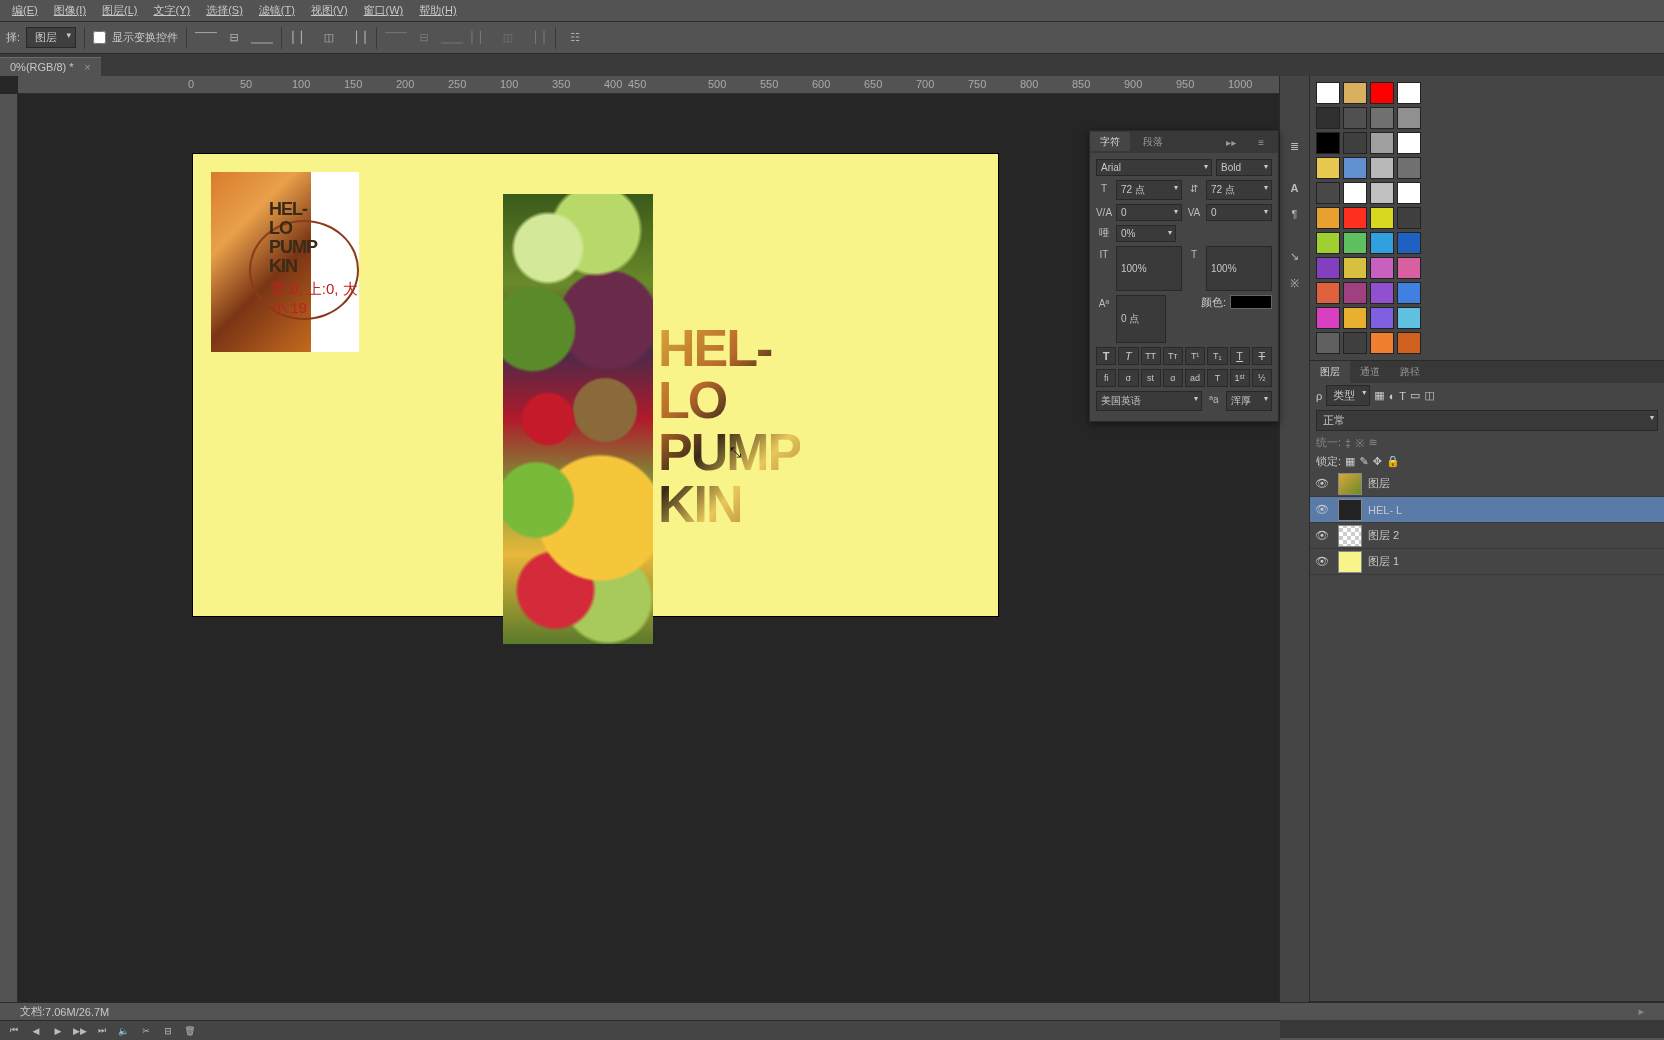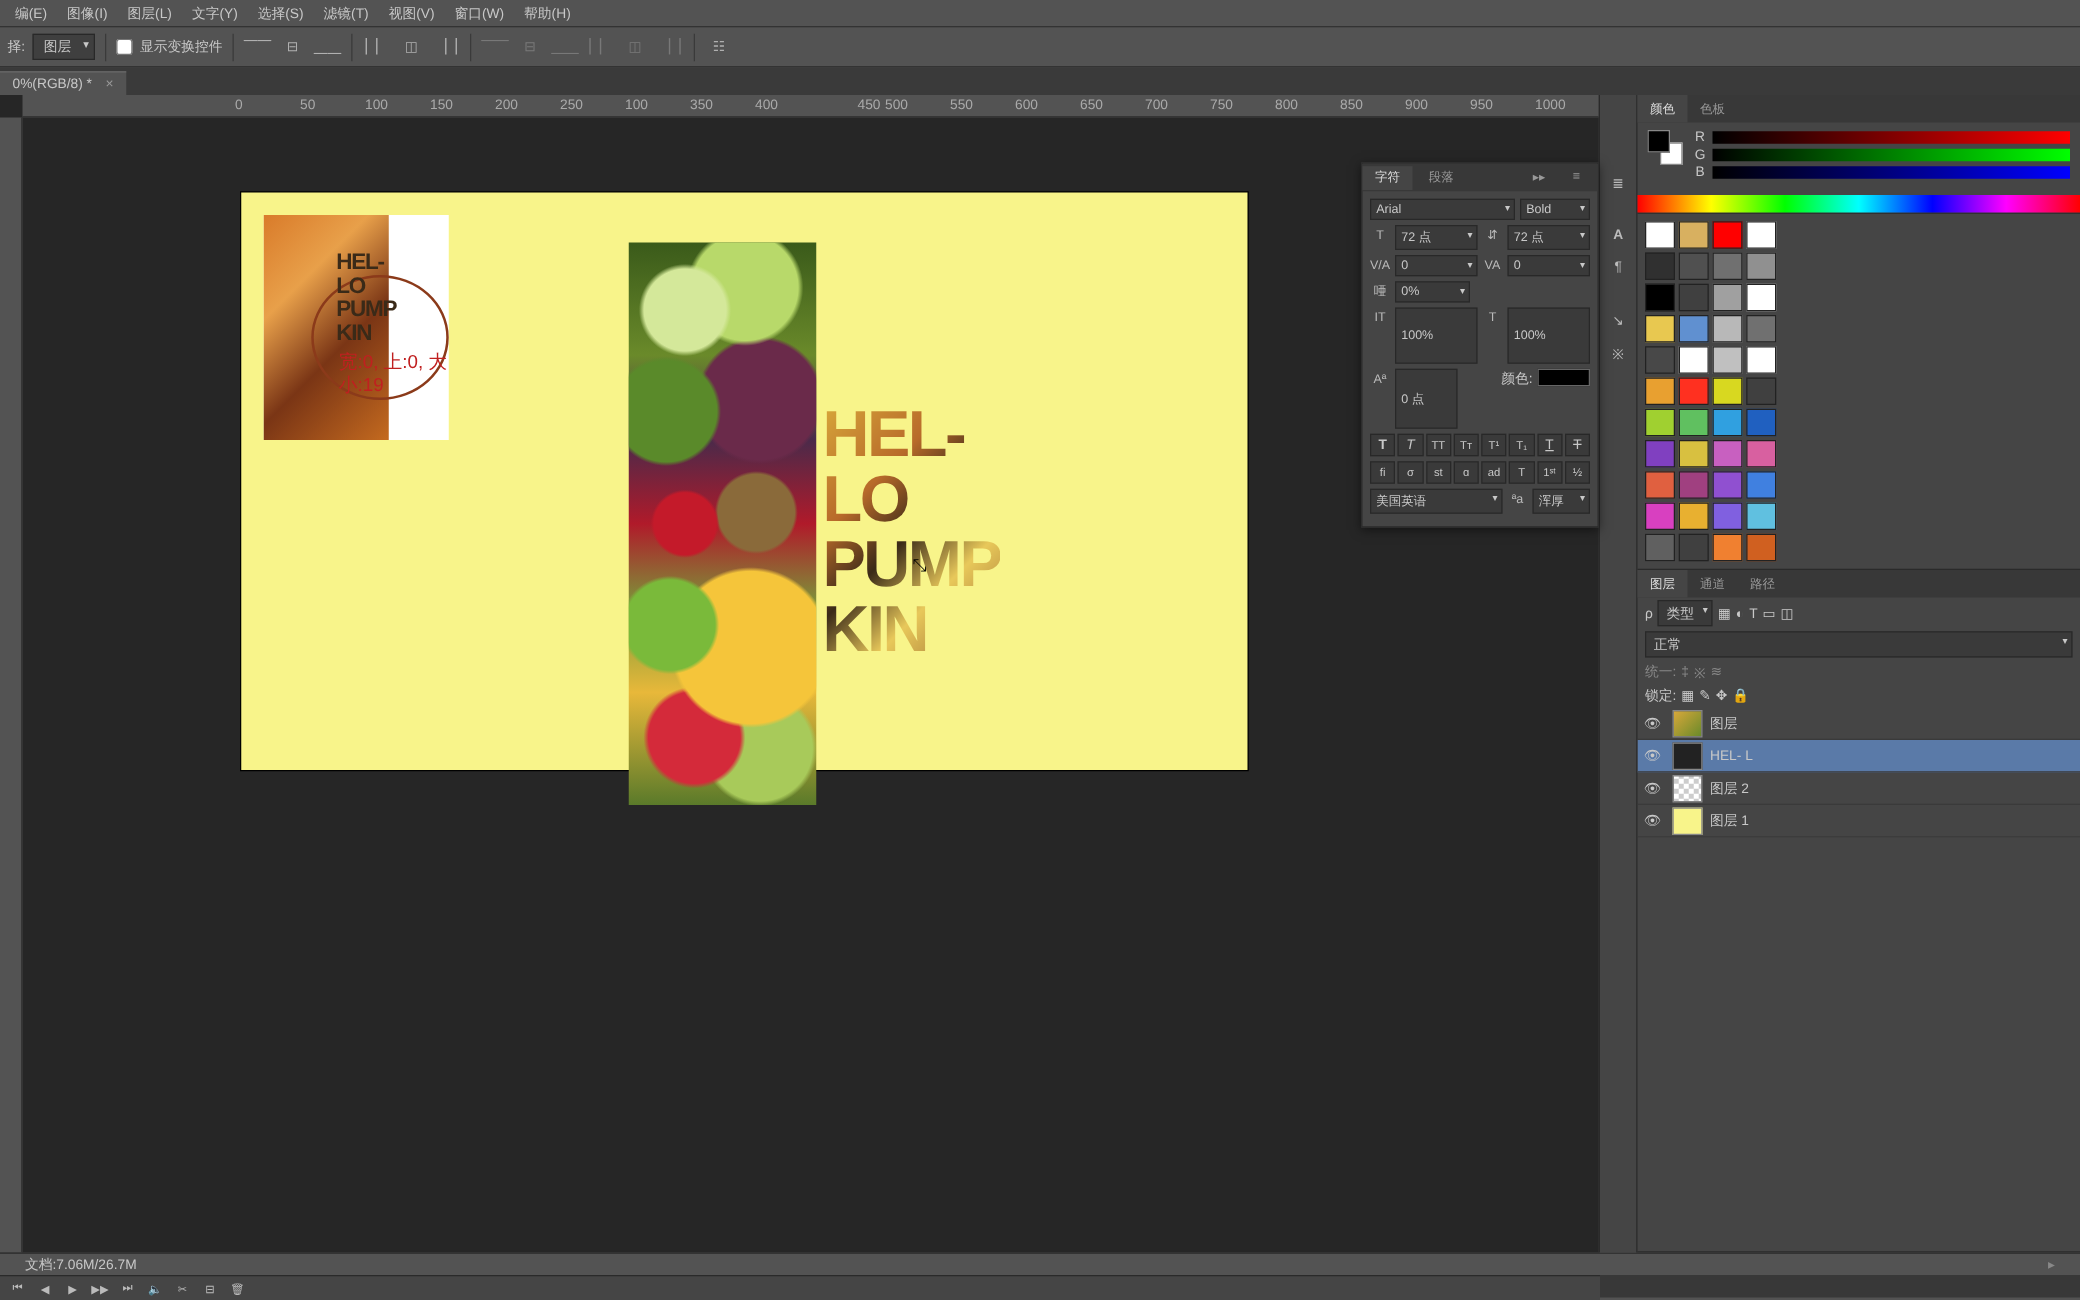--- a/index.html
+++ b/index.html
@@ -1,20 +1,20 @@
 <!DOCTYPE html>
 <html><head>
 <meta charset="utf-8">
 <style>
 * { margin:0; padding:0; box-sizing:border-box; font-family:"Microsoft YaHei",sans-serif; font-size:11px; user-select:none; }
 body { background:#535353; width:1664px; height:1040px; overflow:hidden; color:#c8c8c8; }
 
 
 .menubar { height:22px; background:#535353; display:flex; align-items:center; padding-left:4px; border-bottom:1px solid #2a2a2a;}
-.menubar span { padding:3px 8px; cursor:default; }
+.menubar span { padding:3px 8px; cursor:default;text-decoration:underline; }
 
 
 .optbar { height:32px; background:#535353; display:flex; align-items:center; padding:0 6px; gap:6px; border-bottom:1px solid #2a2a2a;}
 .optbar .sel { background:#3f3f3f; border:1px solid #282828; padding:2px 18px 2px 8px; position:relative; }
 .optbar .sel::after{content:"▾"; position:absolute; right:4px; top:2px; font-size:9px;}
 .optbar .ico { width:22px; height:22px; border:1px solid transparent; display:flex; align-items:center; justify-content:center; color:#b0b0b0;}
 .optbar .div { width:1px; height:22px; background:#3a3a3a; margin:0 2px;}
 .optbar input[type=checkbox]{ accent-color:#666; }
 
 
@@ -176,21 +176,21 @@
     <div class="ruler-h">
       <span style="left:170px">0</span>
       <span style="left:222px">50</span>
       <span style="left:274px">100</span>
       <span style="left:326px">150</span>
       <span style="left:378px">200</span>
       <span style="left:430px">250</span>
       <span style="left:482px">100</span>
       <span style="left:534px">350</span>
       <span style="left:586px">400</span>
-      <span style="left:668px">450</span>
+      <span style="left:610px">450</span>
       <span style="left:690px">500</span>
       <span style="left:742px">550</span>
       <span style="left:794px">600</span>
       <span style="left:846px">650</span>
       <span style="left:898px">700</span>
       <span style="left:950px">750</span>
       <span style="left:1002px">800</span>
       <span style="left:1054px">850</span>
       <span style="left:1106px">900</span>
       <span style="left:1158px">950</span>
@@ -305,47 +305,20 @@
         <b>A</b>
       </div>
     <div class="ic">¶</div>
     <div class="gap"></div>
     <div class="ic">↘</div>
     <div class="ic">※</div>
   </div>
 
   <div class="panels">
 
-    <div class="panel">
-      <div class="panel-tabs">
-        <span class="on">颜色</span>
-        <span>色板</span>
-      </div>
-      <div class="color-body">
-        <div class="fgbg">
-          <div class="bg"></div>
-          <div class="fg"></div>
-        </div>
-        <div class="rgb-rows">
-          <div class="row">
-              <span class="lab">R</span>
-              <div class="sli r"></div>
-            </div>
-          <div class="row">
-              <span class="lab">G</span>
-              <div class="sli g"></div>
-            </div>
-          <div class="row">
-              <span class="lab">B</span>
-              <div class="sli b"></div>
-            </div>
-        </div>
-      </div>
-      <div class="spectrum"></div>
-    </div>
 
     <div class="panel">
       <div class="swatch-grid" id="swatch-grid">
           <div class="sw" style="background: rgb(255, 255, 255);"></div>
           <div class="sw" style="background: rgb(216, 176, 96);"></div>
           <div class="sw" style="background: rgb(255, 0, 0);"></div>
           <div class="sw" style="background: rgb(255, 255, 255);"></div>
           <div class="sw" style="background: rgb(48, 48, 48);"></div>
           <div class="sw" style="background: rgb(80, 80, 80);"></div>
           <div class="sw" style="background: rgb(112, 112, 112);"></div>

